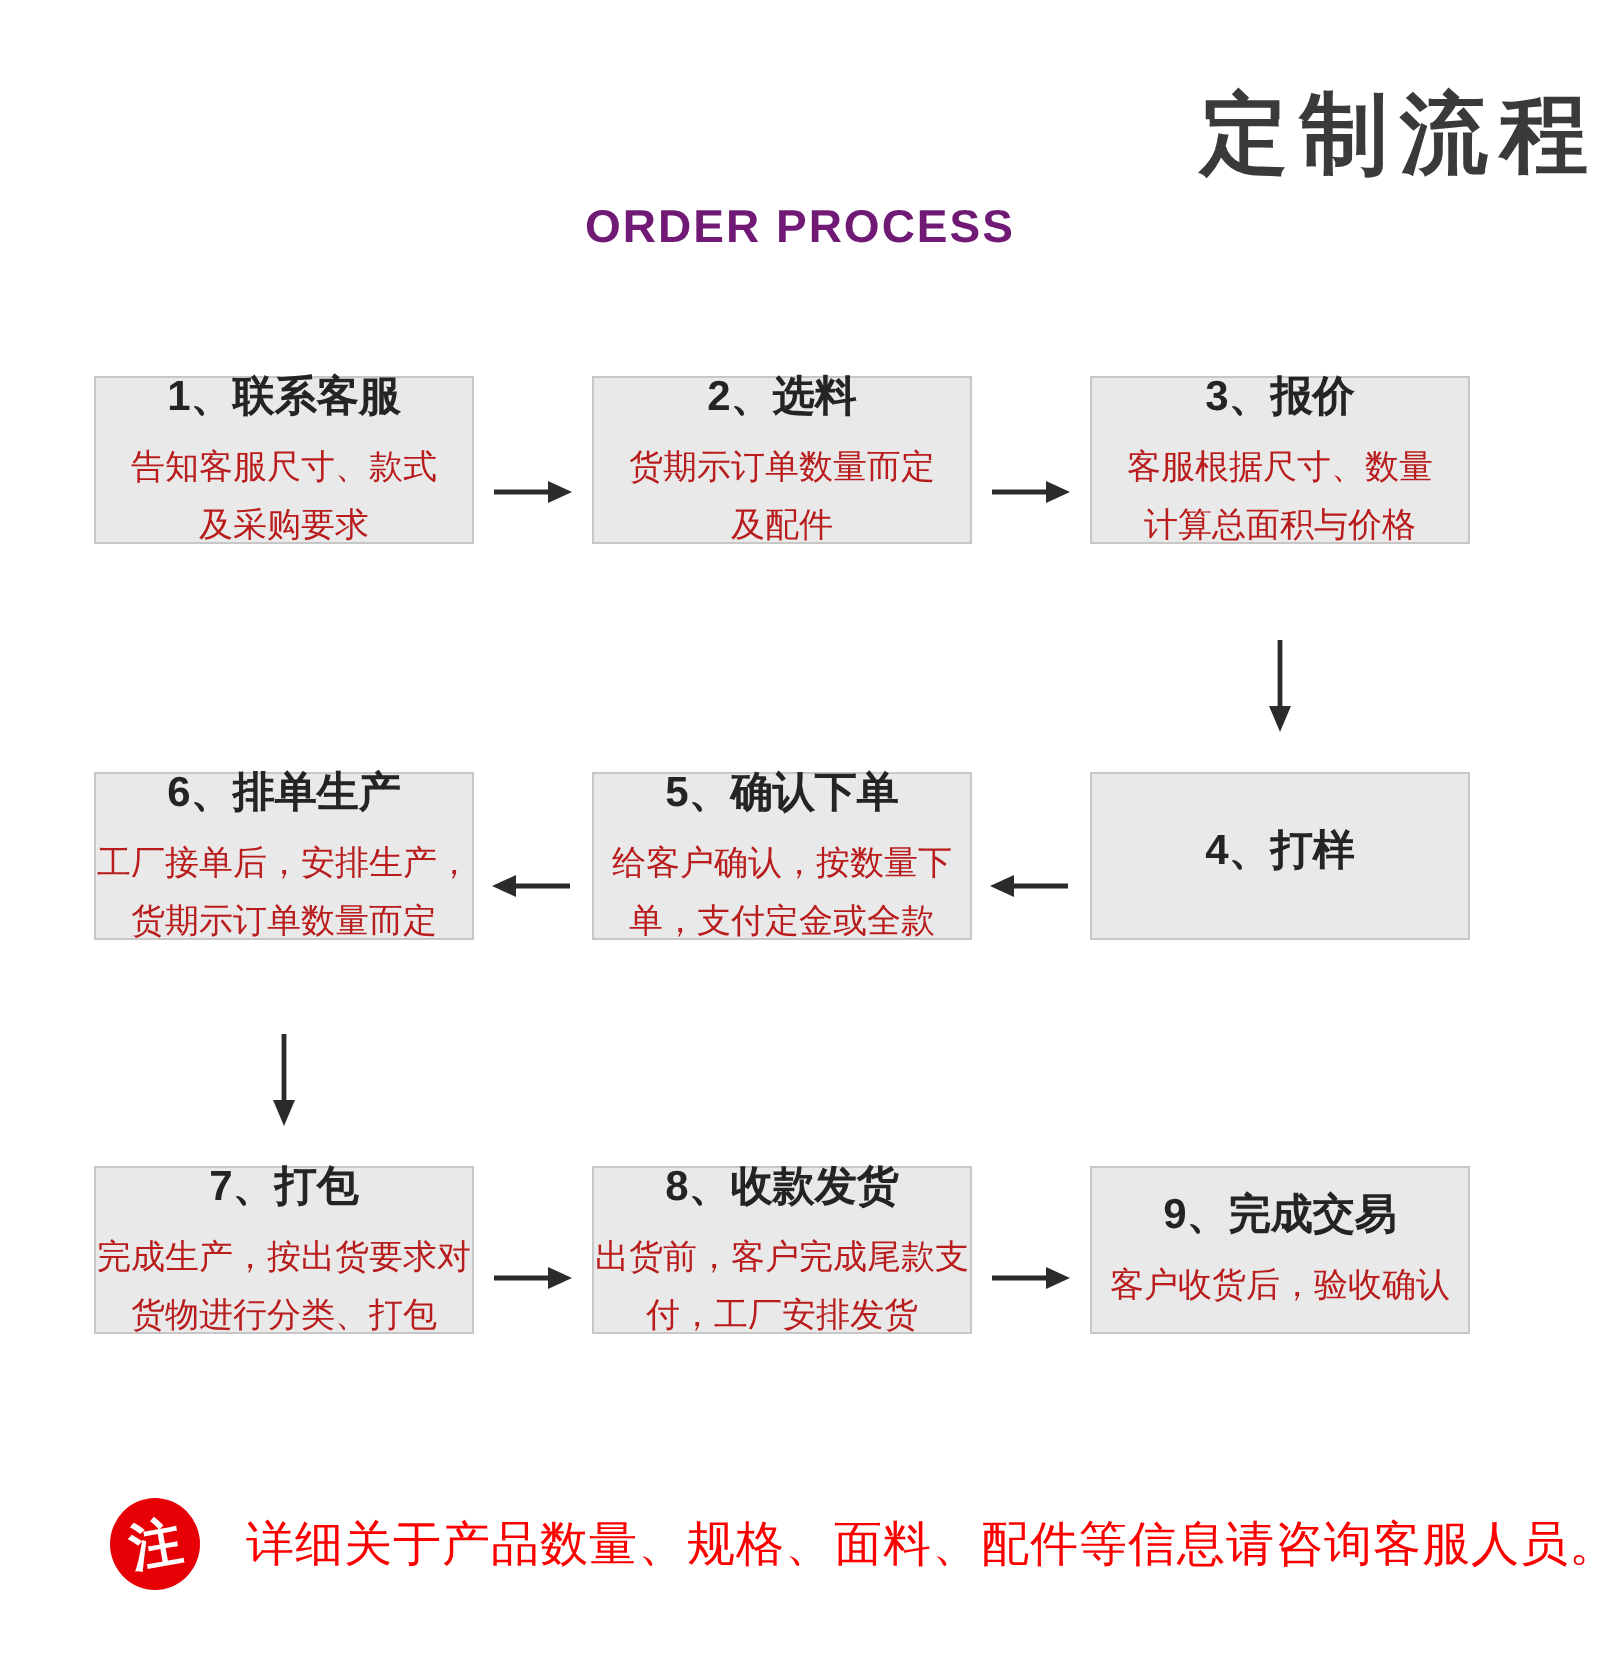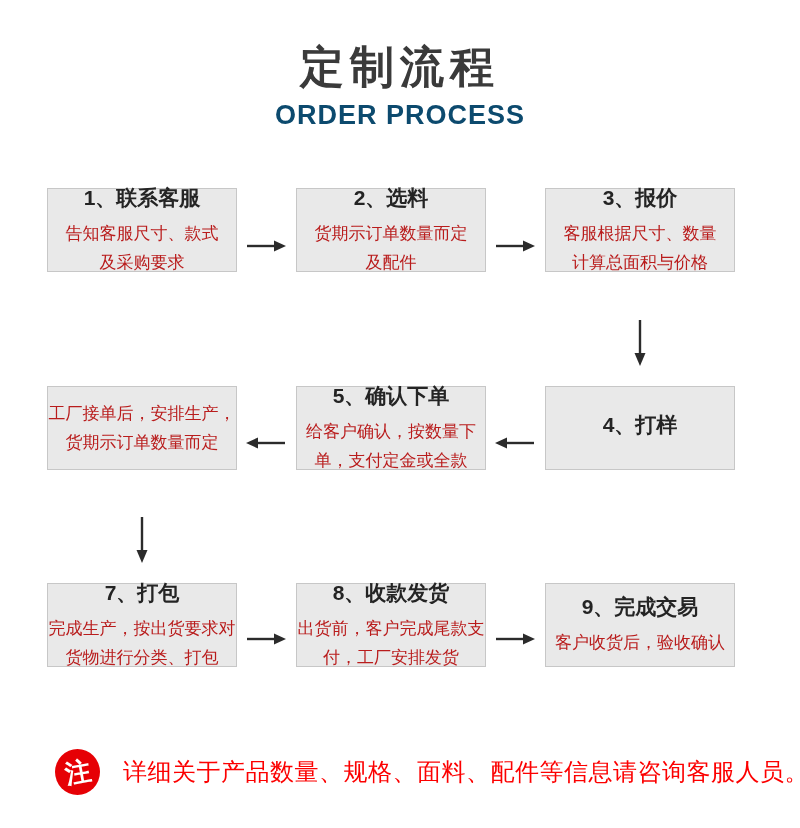--- a/index.html
+++ b/index.html
@@ -2,26 +2,26 @@
 <html style="--box-bg: #e9e9e9; --box-border: #c7c7c7; --arrow: #2b2b2b; --badge-red: #e60005; --note-red: #fc0000; --heading: #3a3a3a;"><head>
 <meta charset="utf-8">
 <style>
   html,body { margin:0; padding:0; background:#ffffff; }
   .page {
     position:relative; width:800px; height:828px; background:#ffffff;
     font-family:"Liberation Sans","DejaVu Sans",sans-serif; overflow:hidden;
     margin:0 auto;
   }
   .title {
-    position:absolute; top:38px; left:0; width:100%; text-align:center;
+    position:absolute; top:38px; left:0; width:100%; text-align:right;
     font-size:44px; font-weight:700; color:#3a3a3a; letter-spacing:6px; margin:0;
   }
   .subtitle {
     position:absolute; top:100px; left:0; width:100%; text-align:center;
-    font-size:27px; font-weight:600; color:#0c4a6e; letter-spacing:1px;
+    font-size:23px; font-weight:600; color:#701a75; letter-spacing:1px;
   }
   .step-box {
     position:absolute; width:190px; height:84px; box-sizing:border-box;
     background:var(--box-bg,#e9e9e9); border:1px solid var(--box-border,#c7c7c7);
     display:flex; flex-direction:column; justify-content:center; align-items:center;
     text-align:center;
   }
   .step-title {
     font-size:21px; font-weight:700; color:#242424; margin-bottom:7px; white-space:nowrap;
   }
@@ -62,20 +62,21 @@
     <div class="step-desc">货期示订单数量而定
 及配件</div>
   </div>
   <div class="step-box" style="left:545px; top:188px">
     <div class="step-title">3、报价</div>
     <div class="step-desc">客服根据尺寸、数量
 计算总面积与价格</div>
   </div>
 
   <div class="step-box" style="left:47px; top:386px">
+    <div class="step-title">6、排单生产</div>
     <div class="step-desc">工厂接单后，安排生产，
 货期示订单数量而定</div>
   </div>
   <div class="step-box" style="left:296px; top:386px">
     <div class="step-title">5、确认下单</div>
     <div class="step-desc">给客户确认，按数量下
 单，支付定金或全款</div>
   </div>
   <div class="step-box" style="left:545px; top:386px">
     <div class="step-title">4、打样</div>

